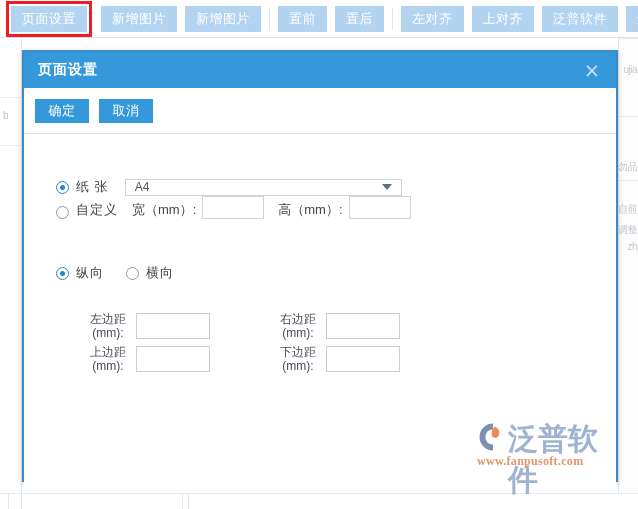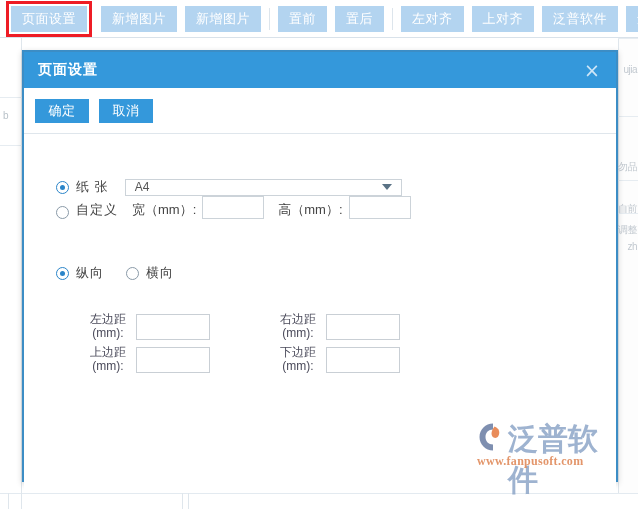--- a/index.html
+++ b/index.html
@@ -269,21 +269,21 @@
 
   
   .margins {
     position: absolute;
     left: 60px; top: 178px;
     width: 350px;
   }
   .margin-cell {
     position: absolute;
     display: flex;
-    align-items: flex-end;
+    align-items: center;
   }
   .margin-label {
     width: 48px;
     font-size: 12px;
     color: #4a4a5a;
     text-align: center;
     line-height: 14px;
   }
   .margin-input {
     width: 74px;

